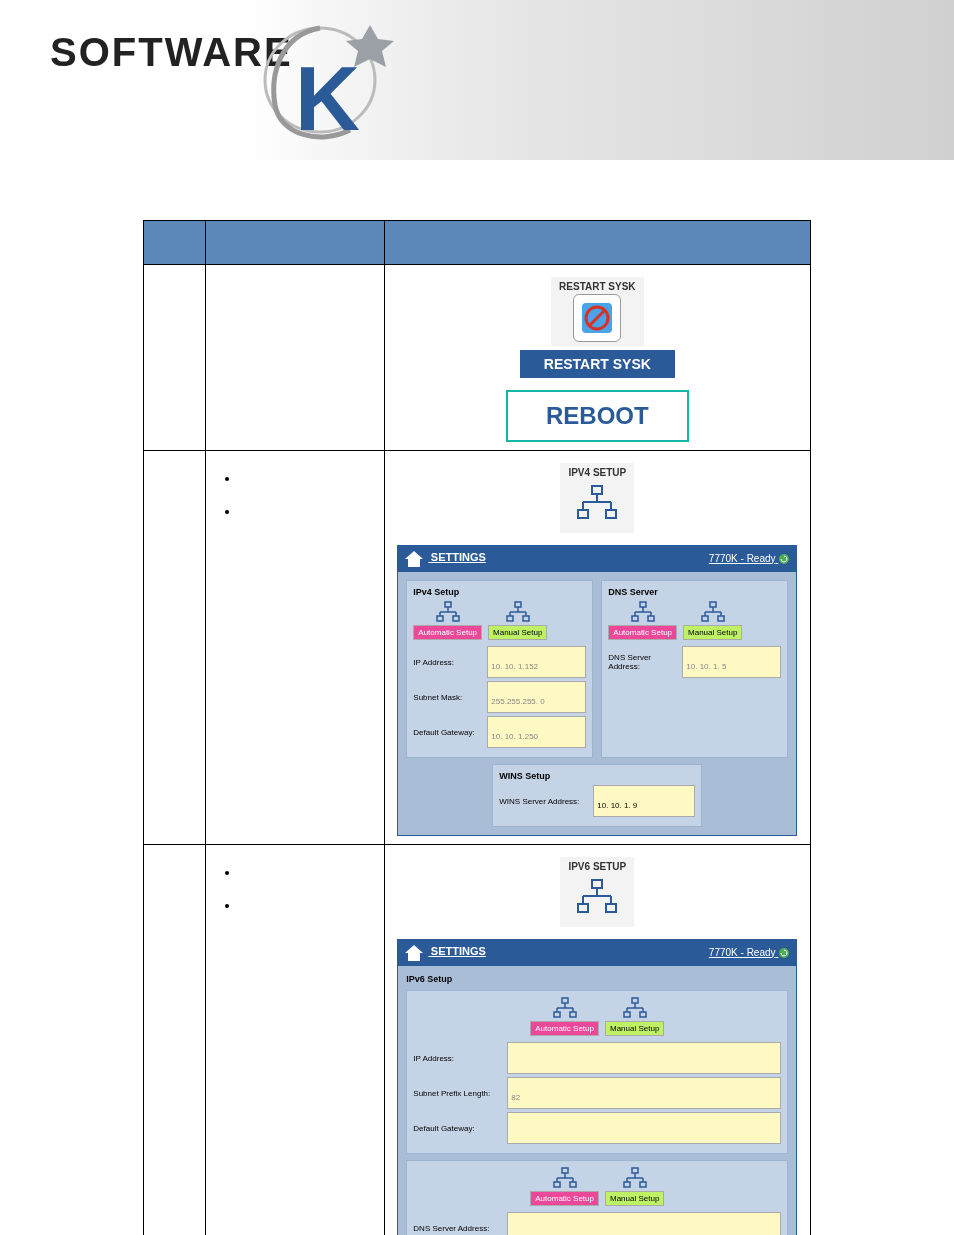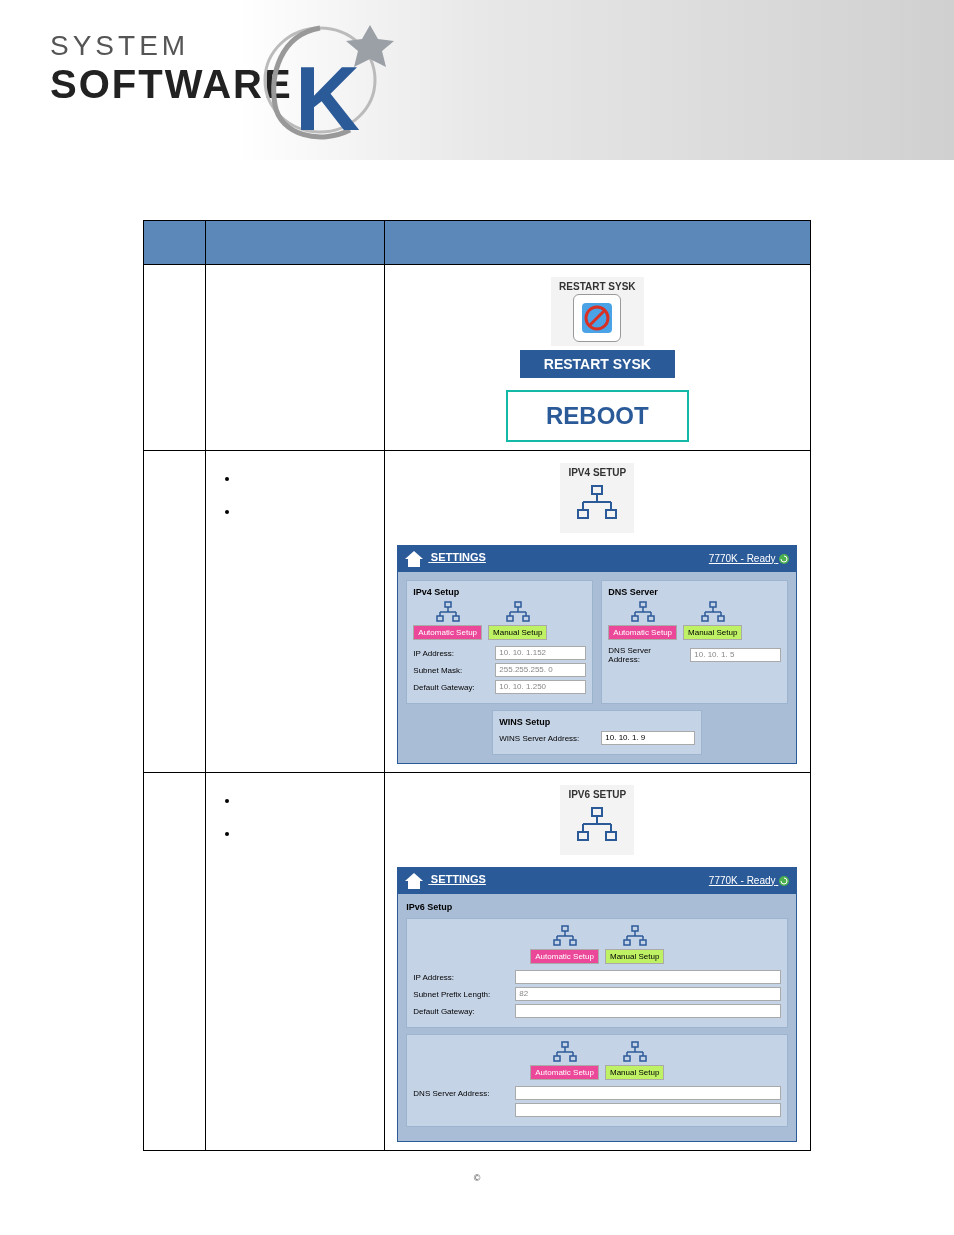--- a/index.html
+++ b/index.html
@@ -83,38 +83,37 @@
   }
   .settings-body { padding: 8px; }
   .sect-box { background: #c5d3e6; border: 1px solid #9db4cf; padding: 6px; margin-bottom: 6px; }
   .sect-row { display: flex; gap: 8px; }
   .sect-col { flex: 1; }
   .sect-title-sm { font-size: 9px; font-weight: bold; margin-bottom: 4px; }
   .mode-btns { display: flex; gap: 6px; margin-bottom: 6px; align-items: flex-end; }
   .mode-btn { font-size: 8px; padding: 2px 4px; background: #bef264; border: 1px solid #aaa; }
   .mode-btn.active { background: #ec4899; color: #fff; }
   .mini-net { width: 26px; height: 22px; display: block; margin: 0 auto 2px; }
-  .field-row { display: flex; align-items: center; margin-bottom: 3px; gap: 12px; }
+  .field-row { display: flex; align-items: center; margin-bottom: 3px; gap: 4px; }
   .field-label { width: 70px; font-size: 8px; }
-  .field-input { flex: 1; background: #ffffff; border: 1px solid #aaa; padding: 1px 3px; font-size: 8px; color: #888; height: 14px; }
+  .field-input { flex: 1; background: #fef9c3; border: 1px solid #aaa; padding: 15px 3px; font-size: 8px; color: #888; height: 14px; }
   .field-input.enabled { color: #000; }
   
   .ipv6-panel .field-label { width: 90px; }
   .ipv6-sub { background: #c5d3e6; border: 1px solid #9db4cf; padding: 6px; margin-bottom: 6px; }
   .center-modes { display:flex; justify-content:center; gap:6px; margin-bottom:6px; }
   
   .footer { text-align: center; font-size: 11px; color: #444; margin: 10px 0; }
   .copyright { font-size: 9px; }
 </style>
 </head>
 <body>
 
 <div class="header-band">
   <div class="logo-wrap">
-    <div class="logo-system">SYSTEM</div>
     <div class="logo-software">SOFTWARE</div>
   </div>
   <svg class="logo-k" width="140" height="130" viewBox="0 0 140 130">
     <ellipse cx="60" cy="55" rx="55" ry="52" fill="none" stroke="#bbb" stroke-width="3"></ellipse>
     <path d="M60 3 C20 10 10 50 15 80 C20 110 60 120 90 105" fill="none" stroke="#999" stroke-width="5"></path>
     <polygon points="110,0 118,14 134,16 122,26 126,42 110,34 94,42 98,26 86,16 102,14" fill="#9aa0a6"></polygon>
     <text x="35" y="105" font-size="90" font-weight="900" fill="#2b5a99" font-family="Arial">K</text>
   </svg>
 </div>
 

